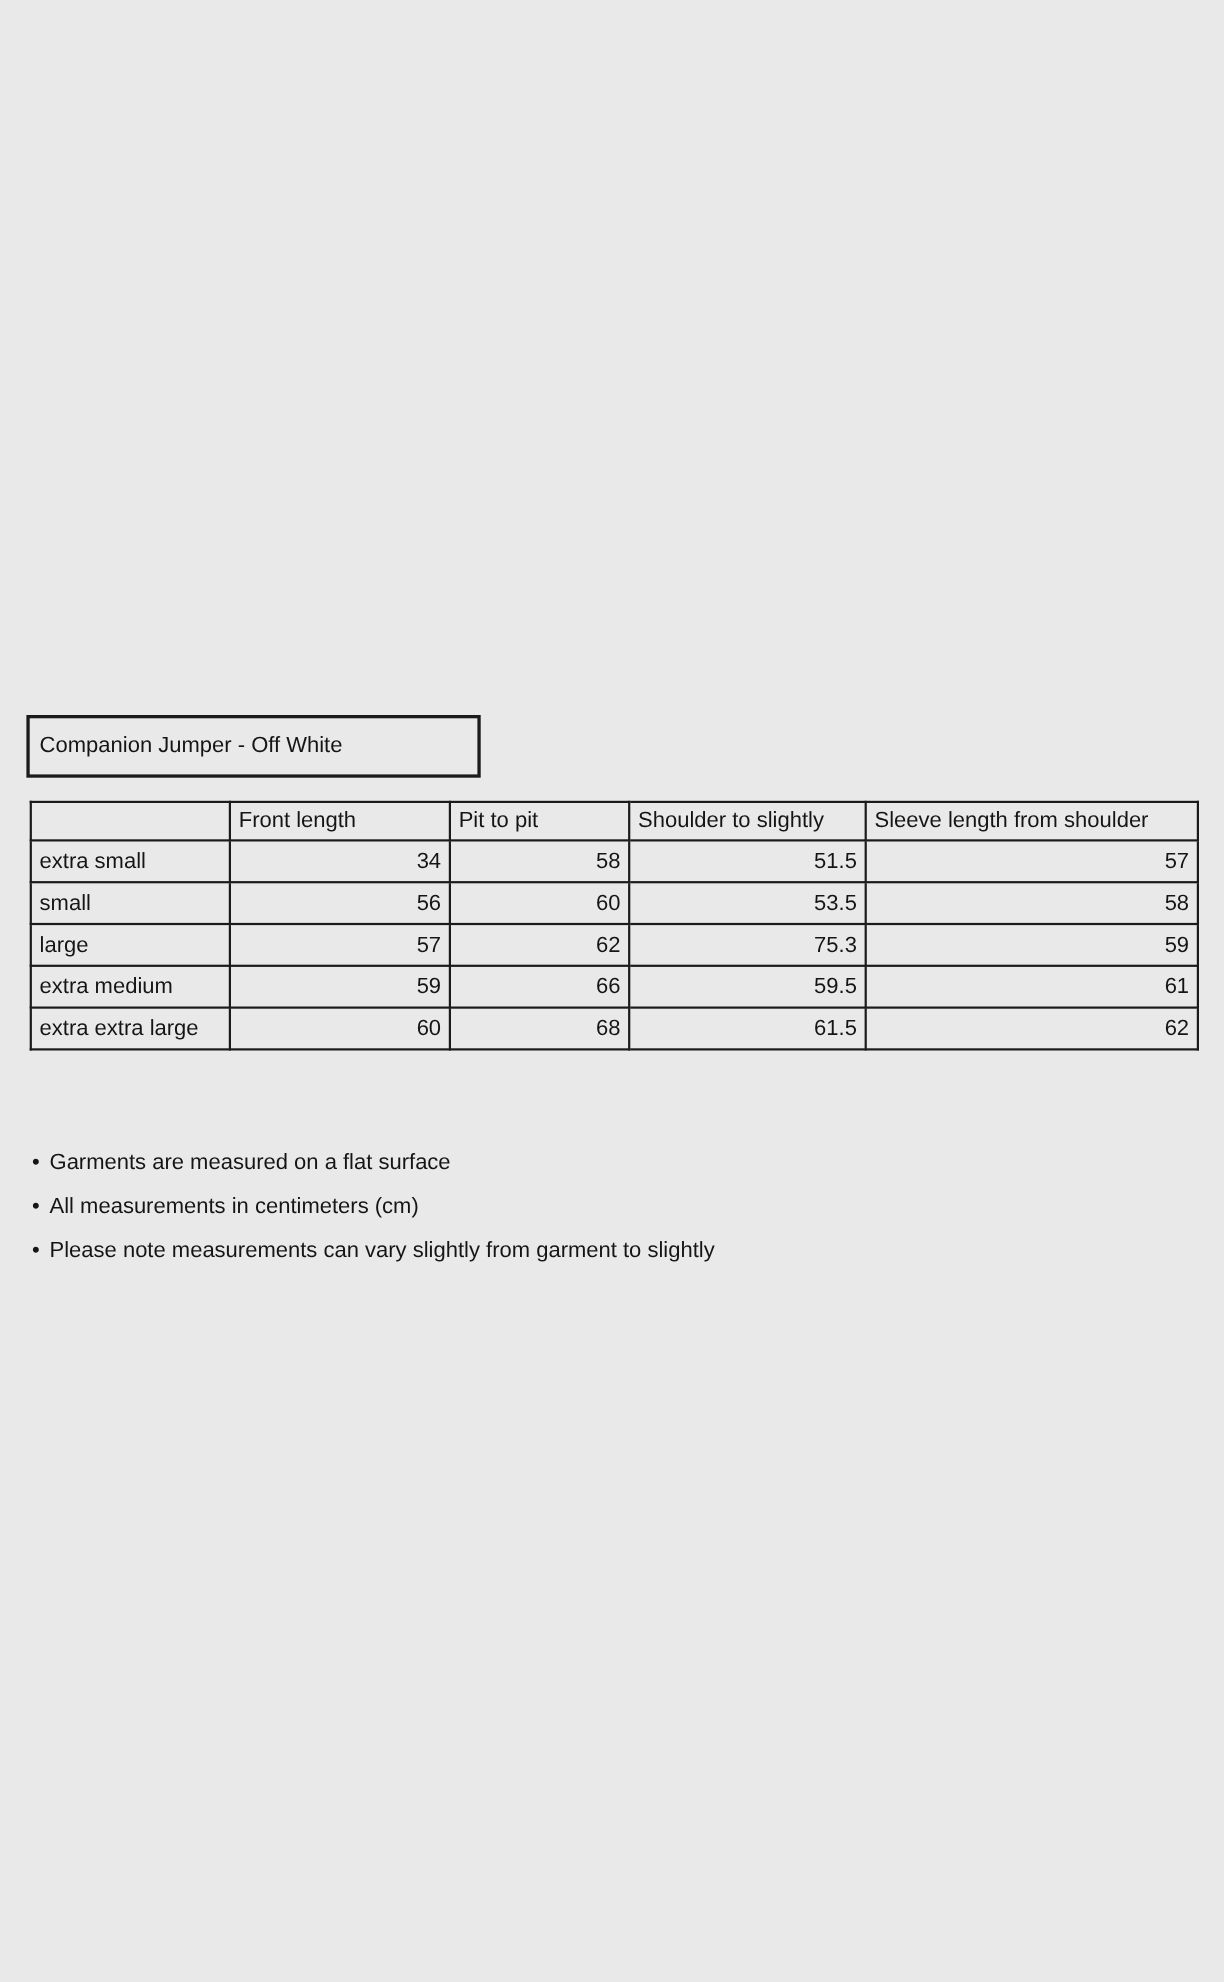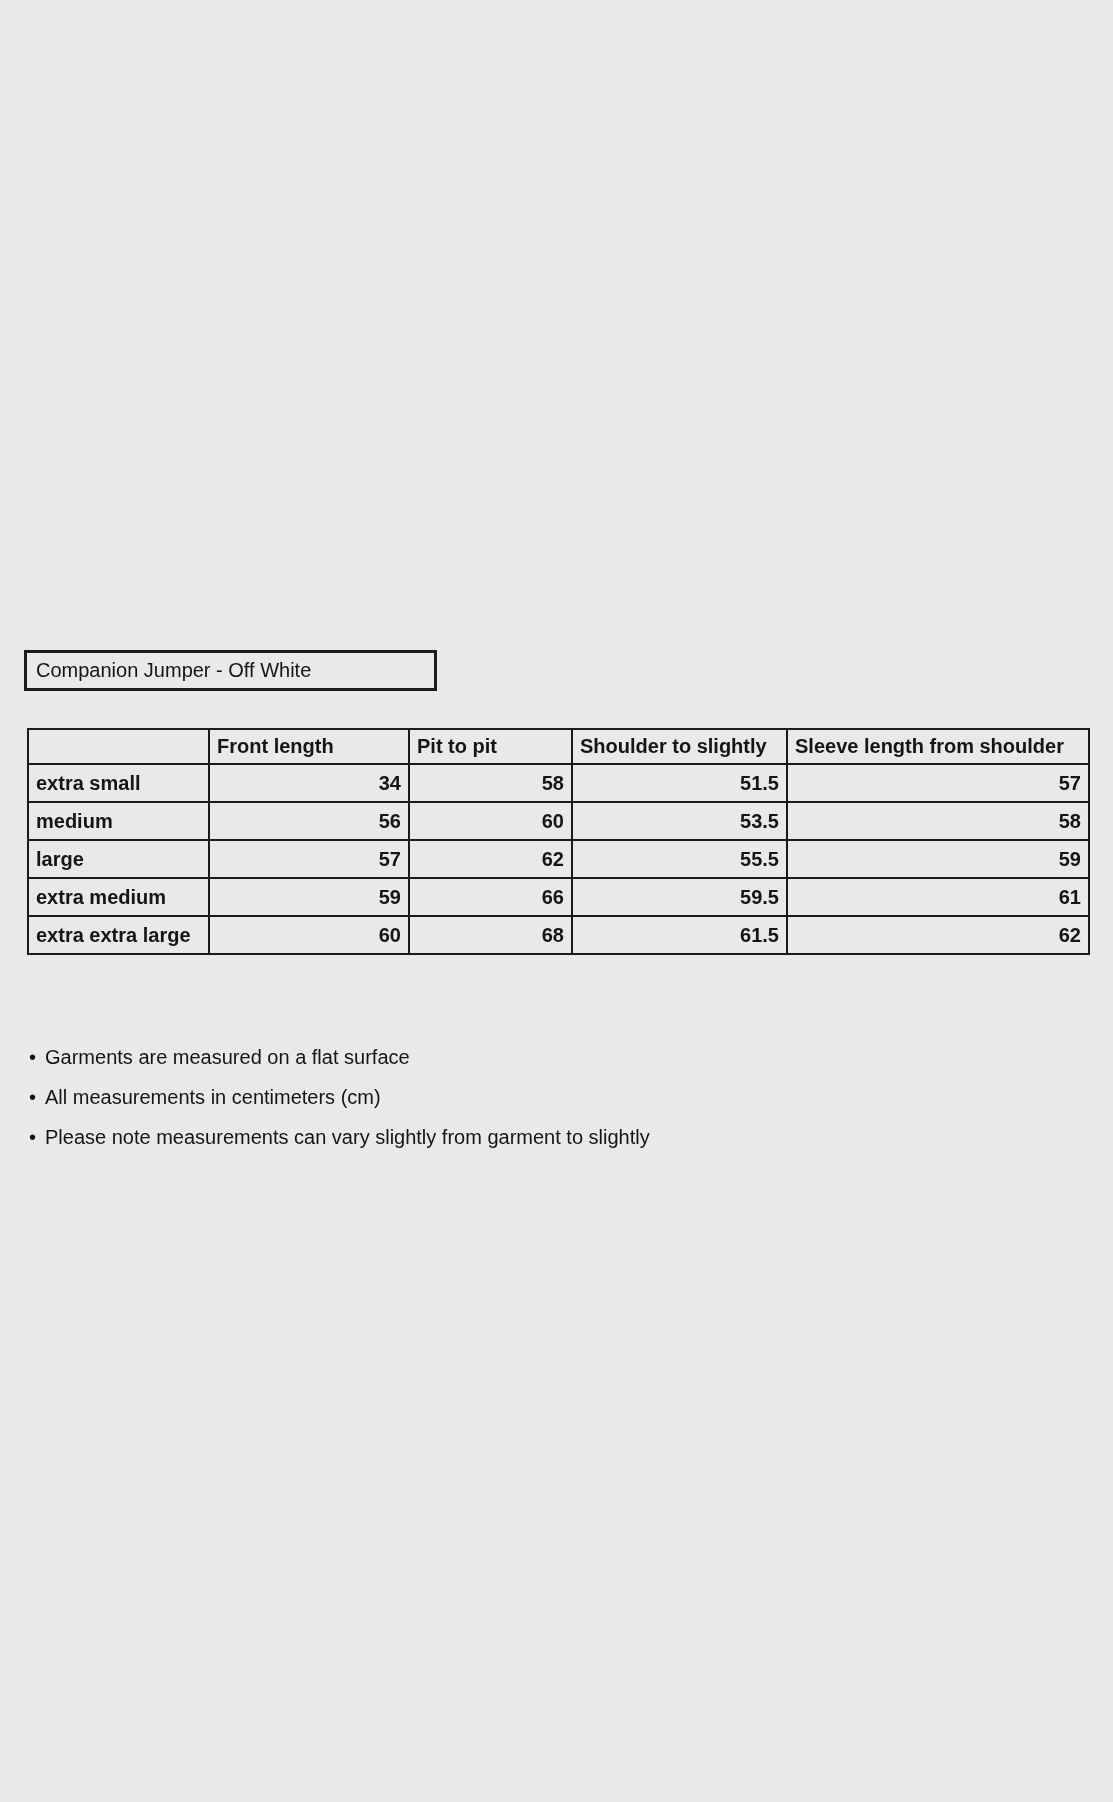--- a/index.html
+++ b/index.html
@@ -13,21 +13,21 @@
     background: #e9e9e9;
     font-family: "Liberation Sans", sans-serif;
     color: #151515;
     overflow: hidden;
   }
   .title-box {
     position: absolute;
     left: 24px;
     top: 650px;
     width: 413px;
-    height: 41px;
+    height: 57px;
     box-sizing: border-box;
     border: 3px solid #1b1b1b;
     display: flex;
     align-items: center;
     padding-left: 9px;
     font-size: 20px;
     background: #e9e9e9;
   }
   .size-table {
     position: absolute;
@@ -36,21 +36,21 @@
     width: 1061px;
     border-collapse: collapse;
     table-layout: fixed;
     font-size: 20px;
     background: #e9e9e9;
   }
   .size-table th, .size-table td {
     border: 2px solid #1b1b1b;
     height: 36px;
     padding: 0 7px;
-    font-weight: bold;
+    font-weight: normal;
     text-align: left;
     background: #e9e9e9;
     overflow: hidden;
     white-space: nowrap;
   }
   .size-table thead th {
     height: 33px;
   }
   .size-table td.num {
     text-align: right;
@@ -96,31 +96,31 @@
   </thead>
   <tbody>
     <tr>
       <td>extra small</td>
       <td class="num">34</td>
       <td class="num">58</td>
       <td class="num">51.5</td>
       <td class="num">57</td>
     </tr>
     <tr>
-      <td>medium</td>
+      <td>small</td>
       <td class="num">56</td>
       <td class="num">60</td>
       <td class="num">53.5</td>
       <td class="num">58</td>
     </tr>
     <tr>
       <td>large</td>
       <td class="num">57</td>
       <td class="num">62</td>
-      <td class="num">55.5</td>
+      <td class="num">75.3</td>
       <td class="num">59</td>
     </tr>
     <tr>
       <td>extra medium</td>
       <td class="num">59</td>
       <td class="num">66</td>
       <td class="num">59.5</td>
       <td class="num">61</td>
     </tr>
     <tr>

